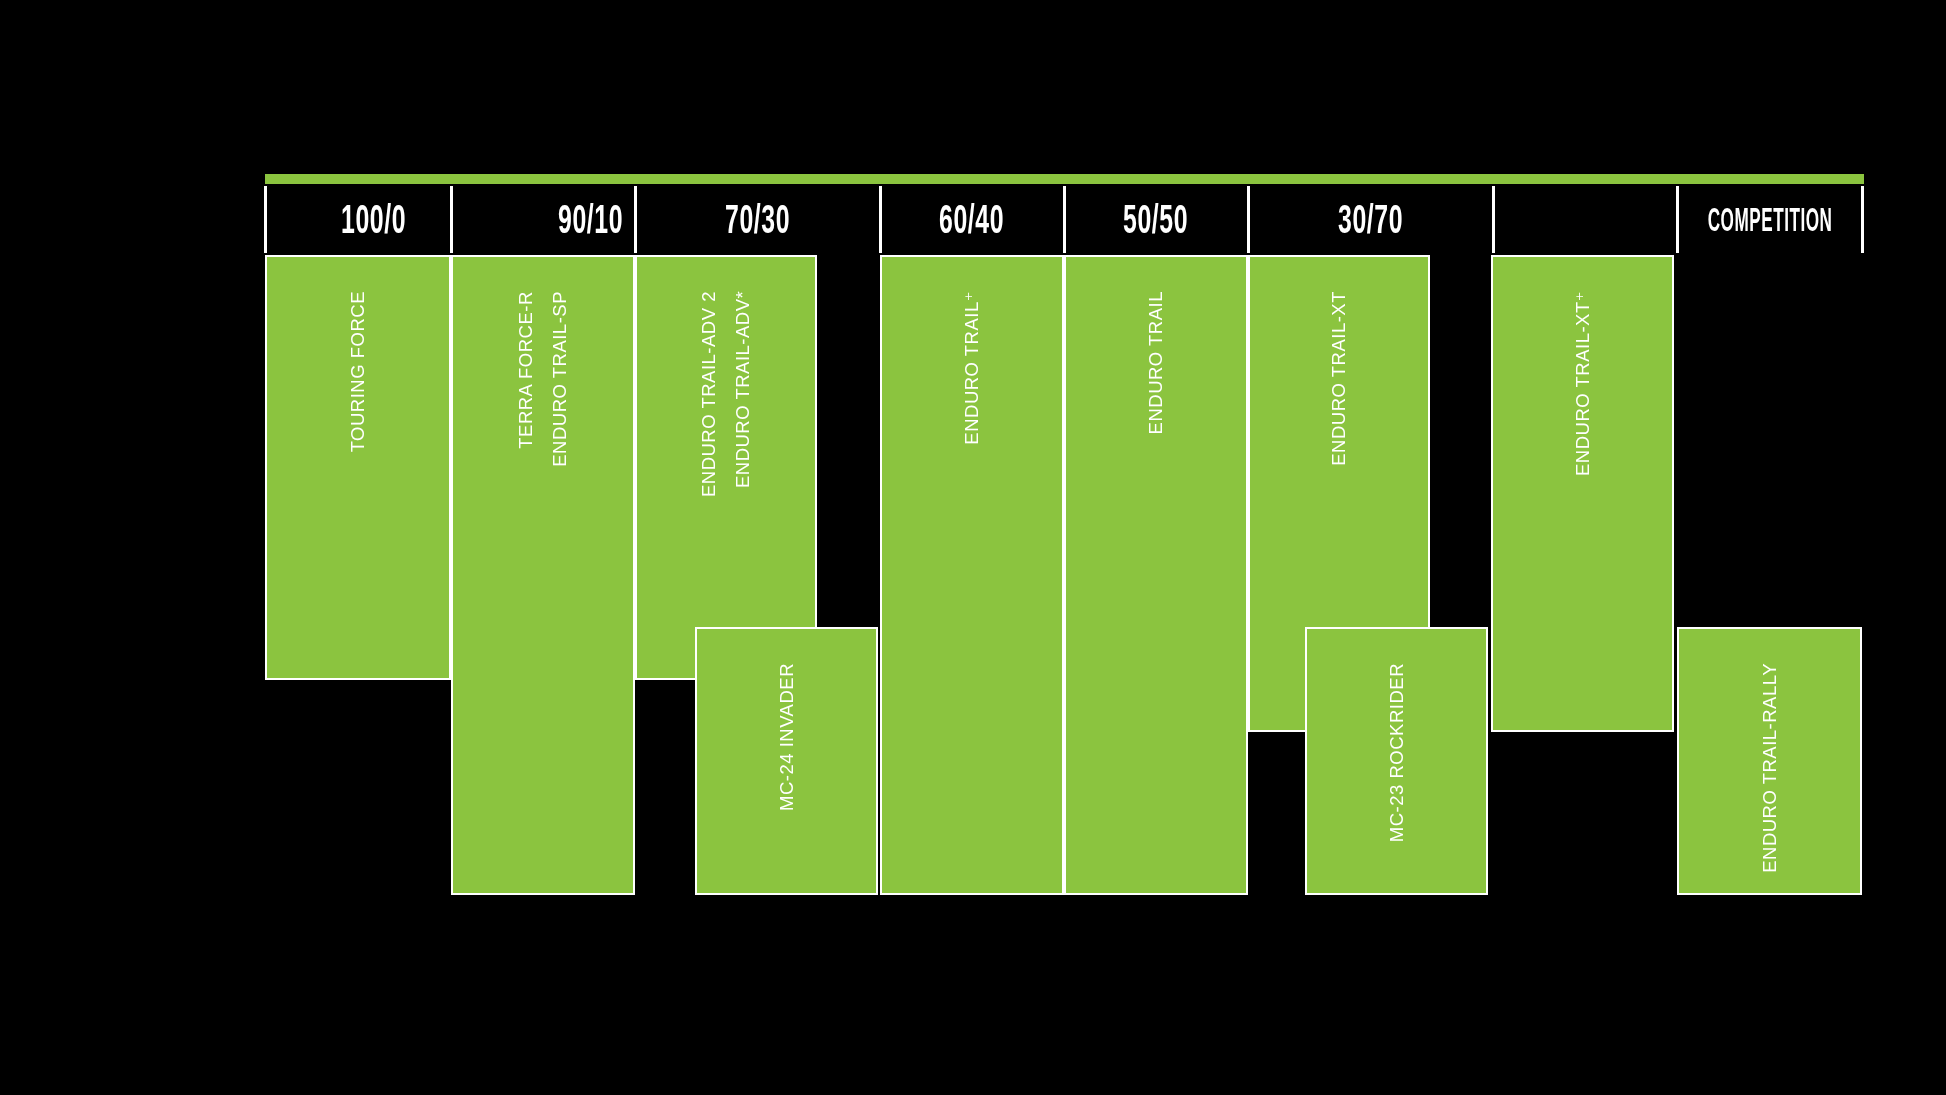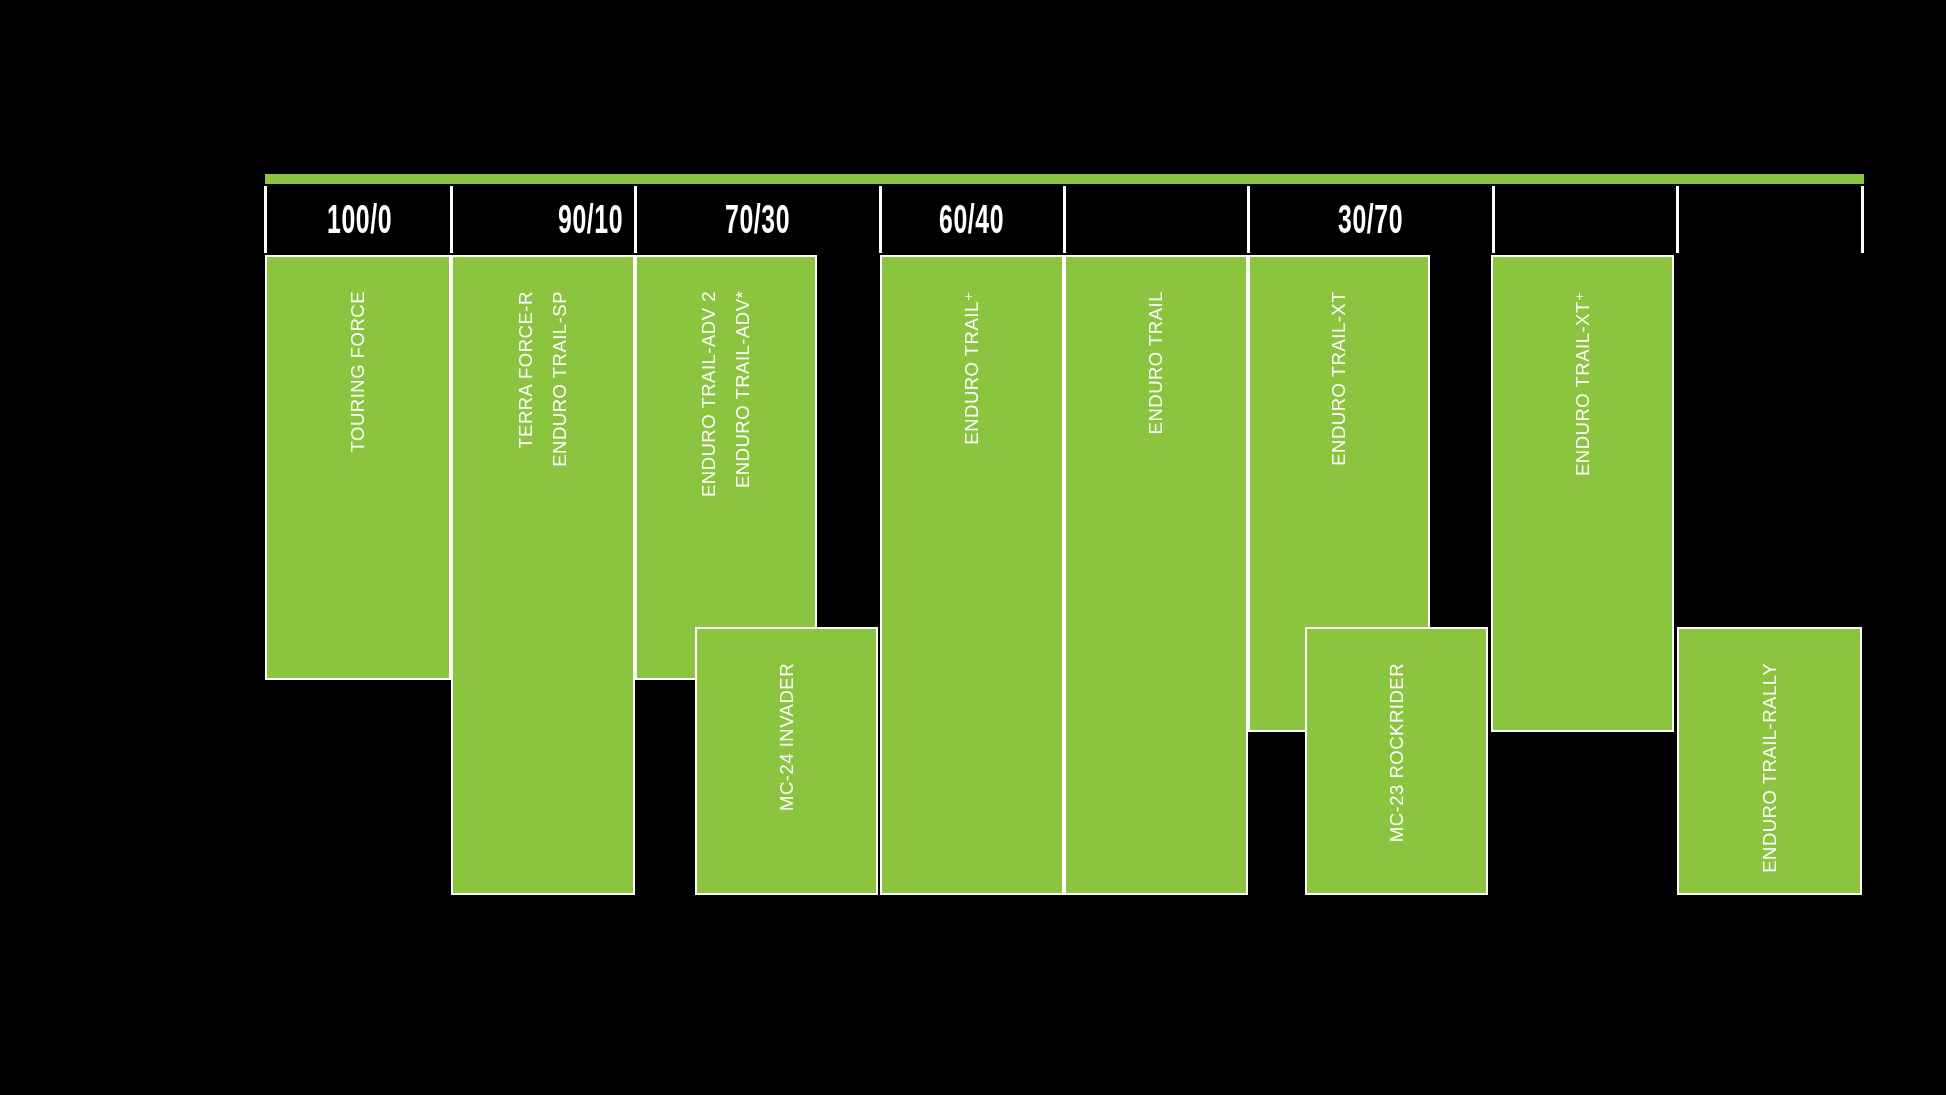--- a/index.html
+++ b/index.html
@@ -36,34 +36,40 @@
     color:#fff;font-size:18.5px;font-weight:400;letter-spacing:0.5px;line-height:34px;
   }
 </style>
 </head>
 <body>
 
 <div class="stage">
 
   <div class="greenbar"></div>
 
-  <div class="hcell" style="left:259px;width:186px;padding-left:8px;">
+  <div class="hcell" style="left:273px;width:186px;padding-left:8px;">
       <span>100/0</span>
     </div>
   <div class="hcell" style="left:451px;width:184px;padding-left:48px;">
       <span>90/10</span>
     </div>
   <div class="hcell" style="left:635px;width:245px;">
       <span>70/30</span>
     </div>
   <div class="hcell" style="left:880px;width:184px;">
       <span>60/40</span>
     </div>
+  <div class="hcell" style="left:1064px;width:184px;">
+      <span>50/50</span>
+    </div>
   <div class="hcell" style="left:1248px;width:245px;">
       <span>30/70</span>
+    </div>
+  <div class="hcell comp" style="left:1677px;width:187px;">
+      <span>COMPETITION</span>
     </div>
 
   <div class="hsep" style="left:265px;"></div>
   <div class="hsep" style="left:451px;"></div>
   <div class="hsep" style="left:635px;"></div>
   <div class="hsep" style="left:880px;"></div>
   <div class="hsep" style="left:1064px;"></div>
   <div class="hsep" style="left:1248px;"></div>
   <div class="hsep" style="left:1493px;"></div>
   <div class="hsep" style="left:1677px;"></div>

